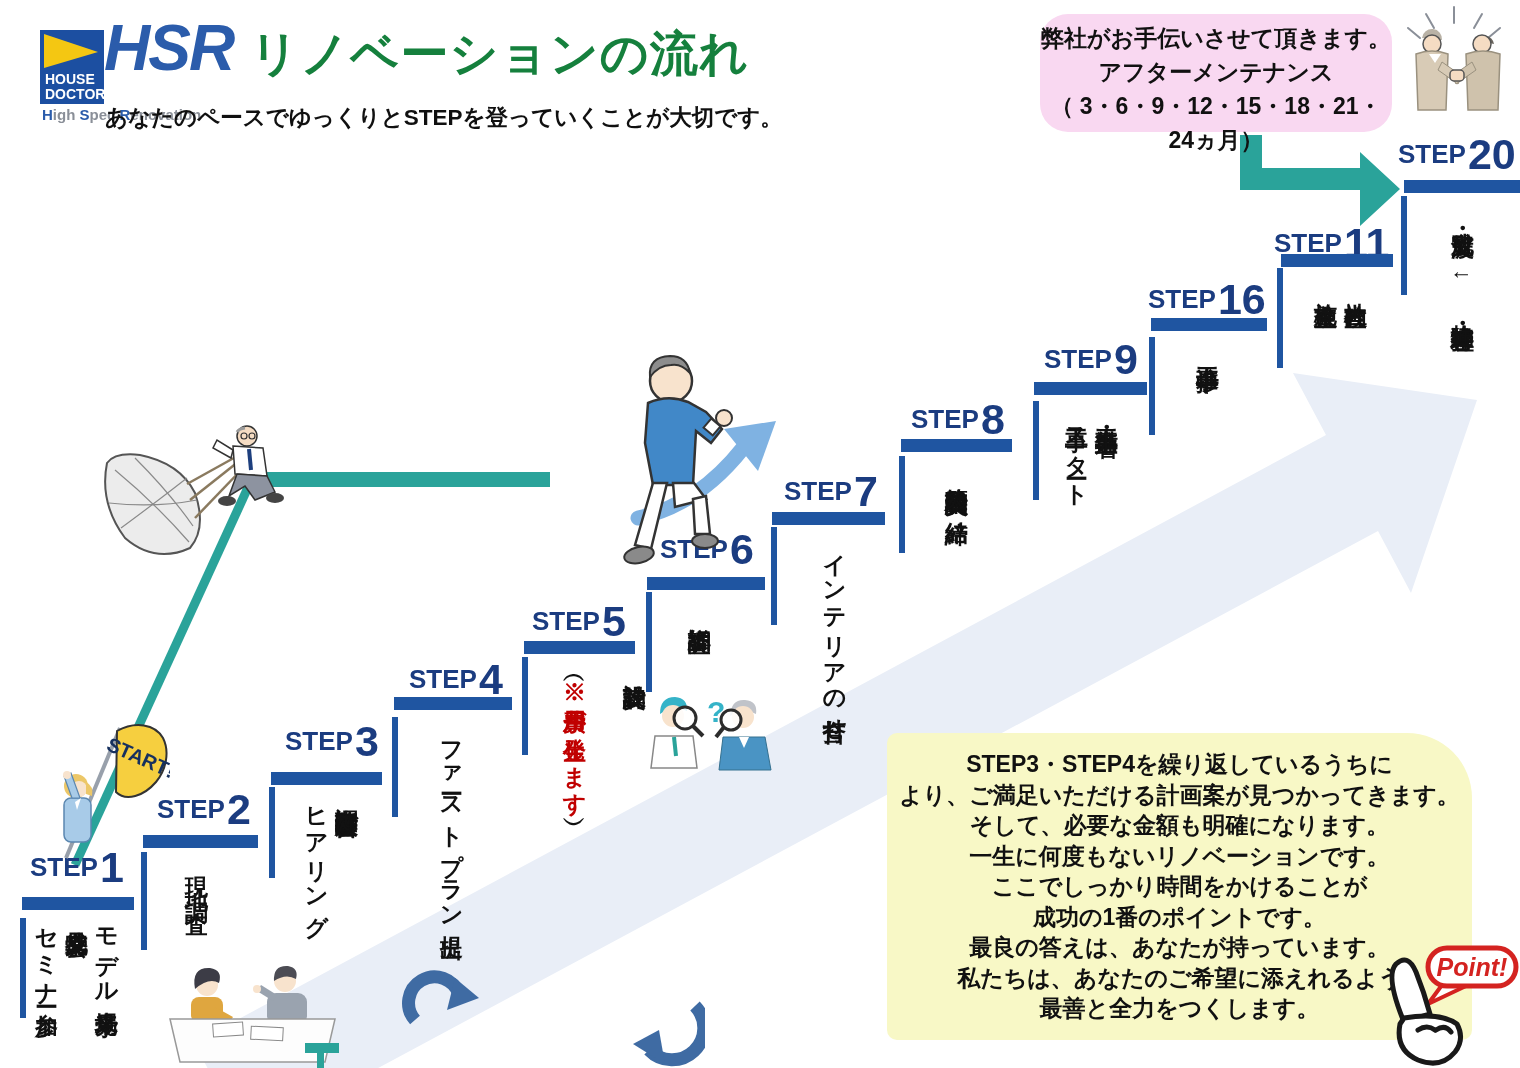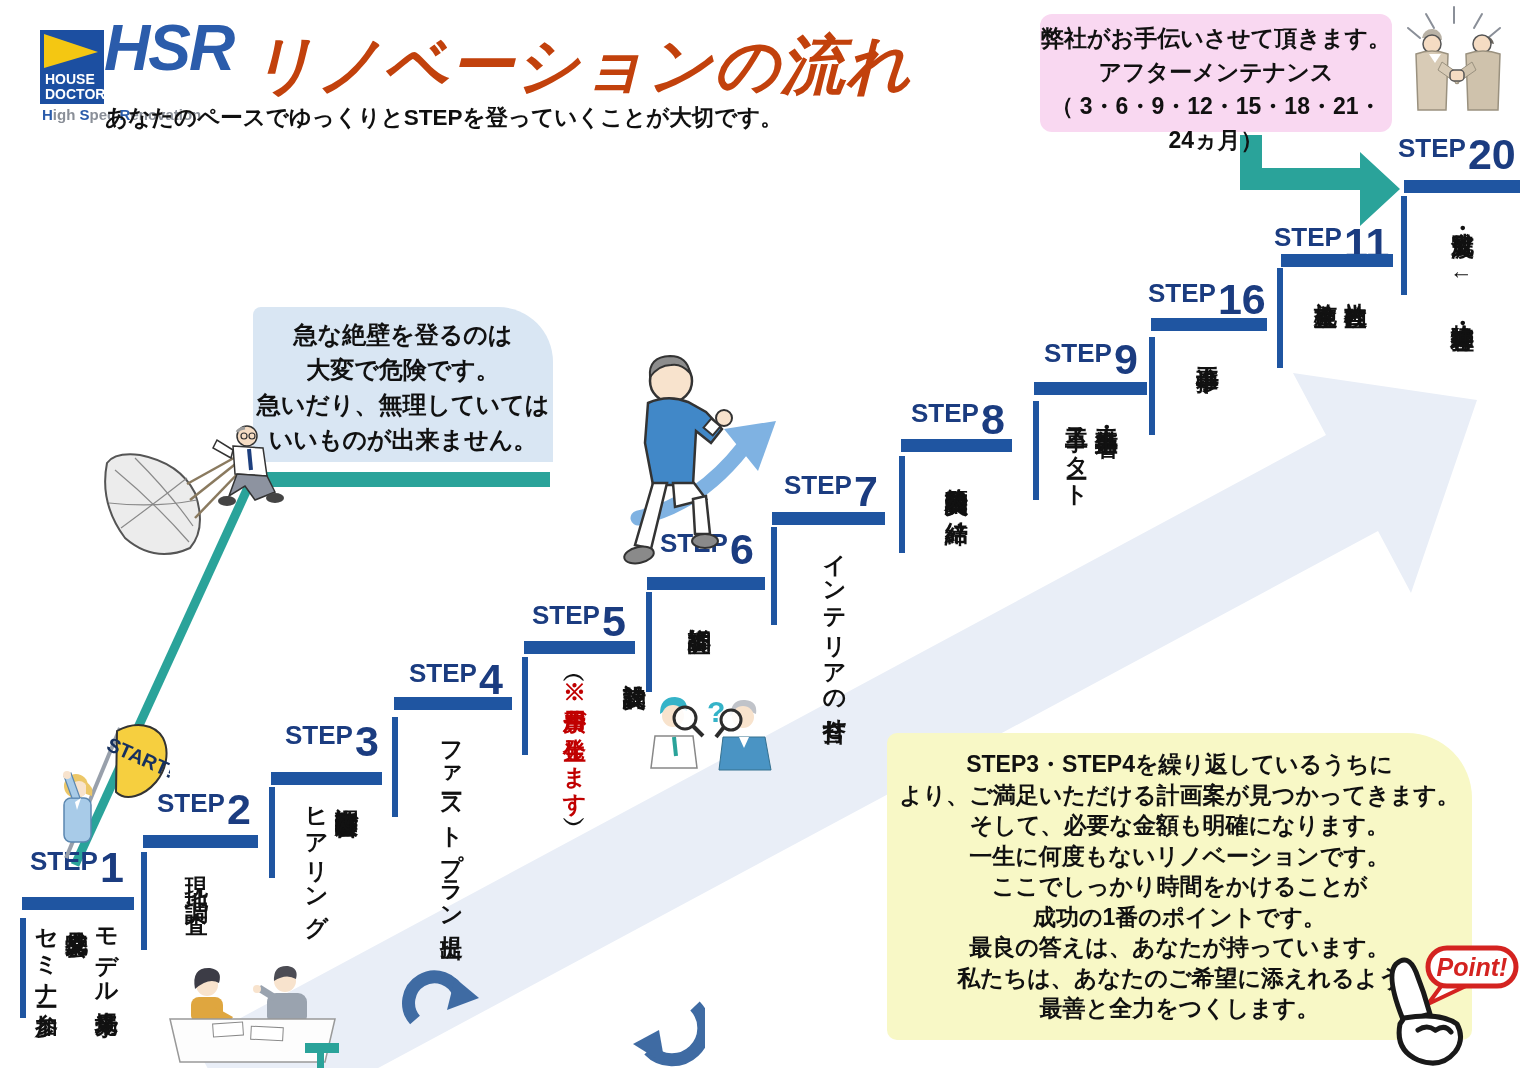--- a/index.html
+++ b/index.html
@@ -9,35 +9,35 @@
   svg{display:block;}
   
   #bg{left:0;top:0;z-index:1;}
   
   #logo-badge{left:40px;top:26px;z-index:6;}
   #logo-acronym{left:104px;top:16px;font-size:64px;font-weight:800;font-style:italic;
     color:#2b5cab;z-index:6;letter-spacing:-2px;line-height:1;}
   #logo-tagline{left:42px;top:106px;font-size:15px;z-index:6;color:#8a8f98;font-weight:700;white-space:nowrap;}
   #logo-tagline .cap{color:#2b5cab;font-weight:800;}
   
-  #main-title{left:250px;top:22px;font-size:64px;font-weight:800;color:#c2410c;letter-spacing:1px;z-index:6;white-space:nowrap;font-style:italic;}
+  #main-title{left:250px;top:22px;font-size:48px;font-weight:800;color:#15803d;letter-spacing:1px;z-index:6;white-space:nowrap;}
   #subtitle{left:105px;top:102px;font-size:22.5px;font-weight:800;color:#101010;z-index:6;white-space:nowrap;}
   
   .note{z-index:6;font-weight:700;text-align:center;white-space:pre-line;}
-  #aftercare-note{left:1040px;top:14px;width:352px;height:118px;background:#f9d8f1;border-radius:12px;
+  #aftercare-note{left:1040px;top:14px;width:352px;height:118px;background:#f9d8f1;border-radius:28px;
     font-size:23px;line-height:34px;padding-top:7px;box-sizing:border-box;}
   #cliff-note{left:253px;top:307px;width:300px;height:155px;background:#d9e6f3;border-radius:8px 55px 0 8px;
     font-size:24px;line-height:35px;padding-top:10px;box-sizing:border-box;}
   #cliff-ledge{left:262px;top:472px;width:288px;height:15px;background:#2aa39a;z-index:5;}
   #repeat-note{left:420px;top:958px;width:245px;height:100px;background:#c5ccda;border:3px solid #e2e6ee;
     border-radius:18px;font-size:22px;line-height:31px;padding-top:3px;box-sizing:border-box;z-index:6;}
   #advice-note{left:887px;top:733px;width:585px;height:307px;background:#f8f8c6;border-radius:10px 65px 10px 10px;
     font-size:23px;line-height:30.5px;padding-top:16px;box-sizing:border-box;}
   
-  .step-label{position:absolute;display:flex;align-items:flex-start;color:#1b3c80;z-index:5;white-space:nowrap;}
+  .step-label{position:absolute;display:flex;align-items:center;color:#1b3c80;z-index:5;white-space:nowrap;}
   .step-label .sw{font-size:26px;font-weight:800;}
   .step-label .sn{font-size:43px;font-weight:800;line-height:1;margin-left:2px;}
   .hbar{position:absolute;height:13px;background:#1f55a1;z-index:5;}
   .vbar{position:absolute;width:6px;background:#1f55a1;z-index:5;}
   .vtext{position:absolute;writing-mode:vertical-rl;text-orientation:mixed;font-weight:700;font-size:23px;
     line-height:30px;letter-spacing:1px;color:#111;white-space:pre-line;z-index:5;}
   .vtext .red{color:#c00000;}
   #t2{letter-spacing:12px;}
   #t6{letter-spacing:0px;}
   
@@ -83,24 +83,20 @@
   </svg>
   <div id="logo-acronym" class="abs">HSR</div>
   <div id="logo-tagline" class="abs"><span class="cap">H</span><span>igh </span><span class="cap">S</span><span>pec </span><span class="cap">R</span><span>enovation</span></div>
 
   <div id="main-title" class="abs">リノベーションの流れ</div>
   <div id="subtitle" class="abs">あなたのペースでゆっくりとSTEPを登っていくことが大切です。</div>
 
   <div id="aftercare-note" class="abs note">弊社がお手伝いさせて頂きます。
 アフターメンテナンス
 （ 3・6・9・12・15・18・21・24ヵ月）</div>
-  <div id="cliff-note" class="abs note">急な絶壁を登るのは
-大変で危険です。
-急いだり、無理していては
-いいものが出来ません。</div>
   <div id="cliff-ledge" class="abs"></div>
   <div id="advice-note" class="abs note">STEP3・STEP4を繰り返しているうちに
 より、ご満足いただける計画案が見つかってきます。
 そして、必要な金額も明確になります。
 一生に何度もないリノベーションです。
 ここでしっかり時間をかけることが
 成功の1番のポイントです。
 最良の答えは、あなたが持っています。
 私たちは、あなたのご希望に添えれるよう
 最善と全力をつくします。</div>

